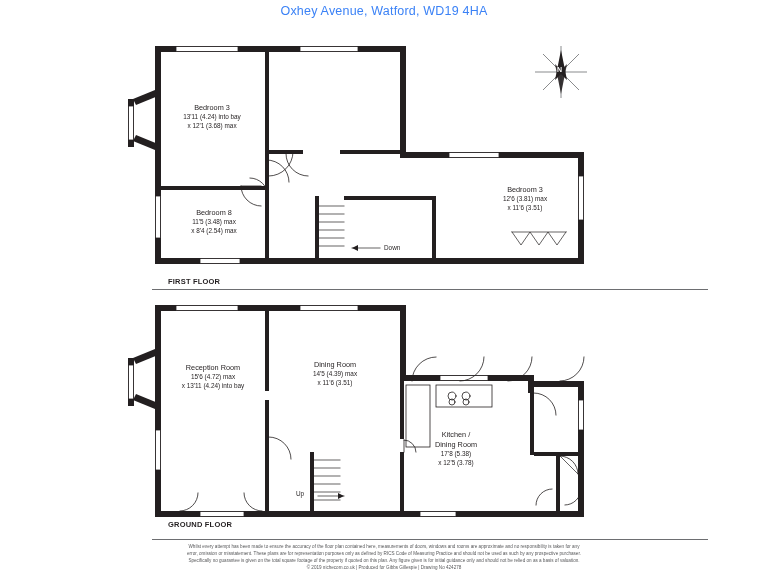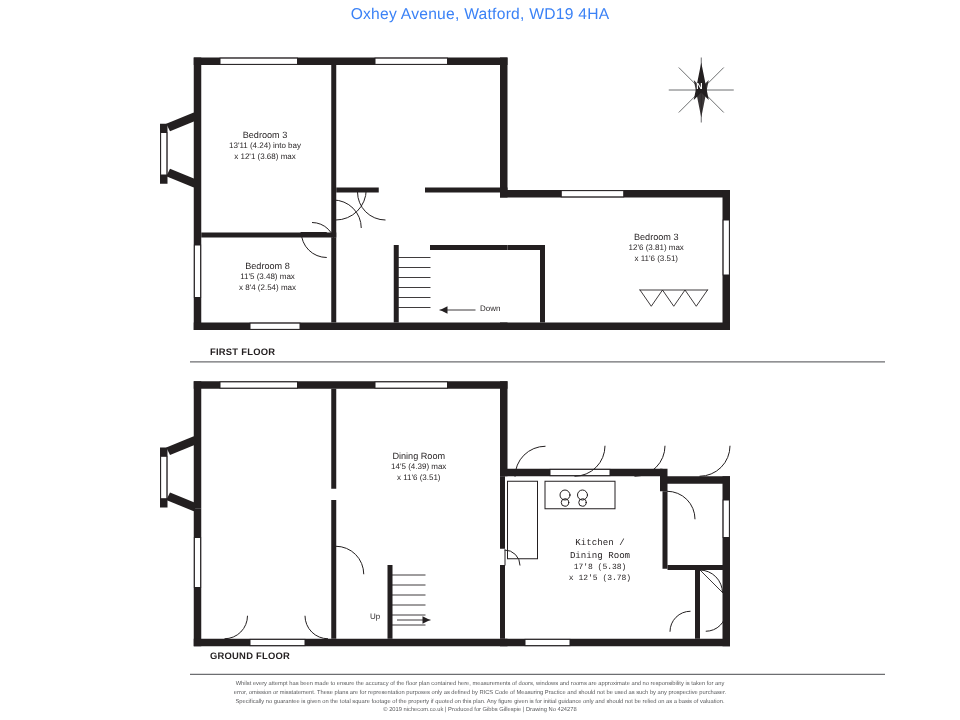--- a/index.html
+++ b/index.html
@@ -281,28 +281,33 @@
     <span class="name">Bedroom 8</span>
     <span class="dim">11'5 (3.48) max</span>
     <span class="dim">x 8'4 (2.54) max</span>
   </div>
 
   <div class="minor" style="left:384px;top:244px;">Down</div>
 
   <div class="floor-caption" style="left:152px;top:277px;">FIRST FLOOR</div>
   <div class="floor-rule" style="left:152px;top:289px;width:556px;"></div>
 
+  <div class="room" style="left:145px;top:363px;width:136px;">
+    <span class="name">Reception Room</span>
+    <span class="dim">15'6 (4.72) max</span>
+    <span class="dim">x 13'11 (4.24) into bay</span>
+  </div>
 
   <div class="room" style="left:280px;top:360px;width:110px;">
     <span class="name">Dining Room</span>
     <span class="dim">14'5 (4.39) max</span>
     <span class="dim">x 11'6 (3.51)</span>
   </div>
 
-  <div class="room" style="left:424px;top:430px;width:112px;font-family:Liberation Mono, monospace;">
+  <div class="room" style="left:400px;top:430px;width:112px;">
     <span class="name">Kitchen /</span>
     <span class="name">Dining Room</span>
     <span class="dim">17'8 (5.38)</span>
     <span class="dim">x 12'5 (3.78)</span>
   </div>
 
   <div class="minor" style="left:296px;top:490px;">Up</div>
 
   <div class="floor-caption" style="left:152px;top:520px;">GROUND FLOOR</div>
   <div class="floor-rule" style="left:152px;top:539px;width:556px;"></div>

